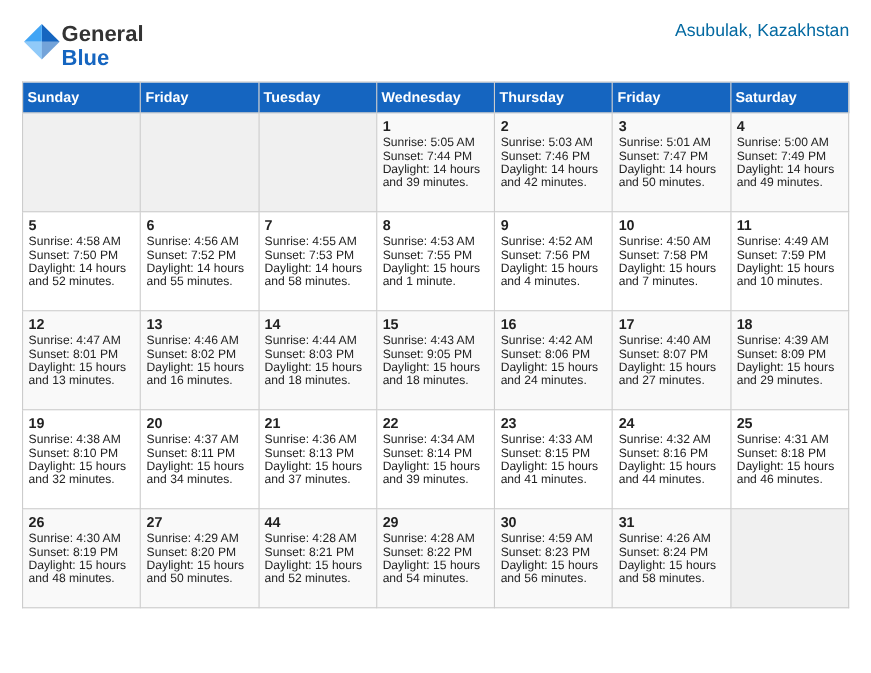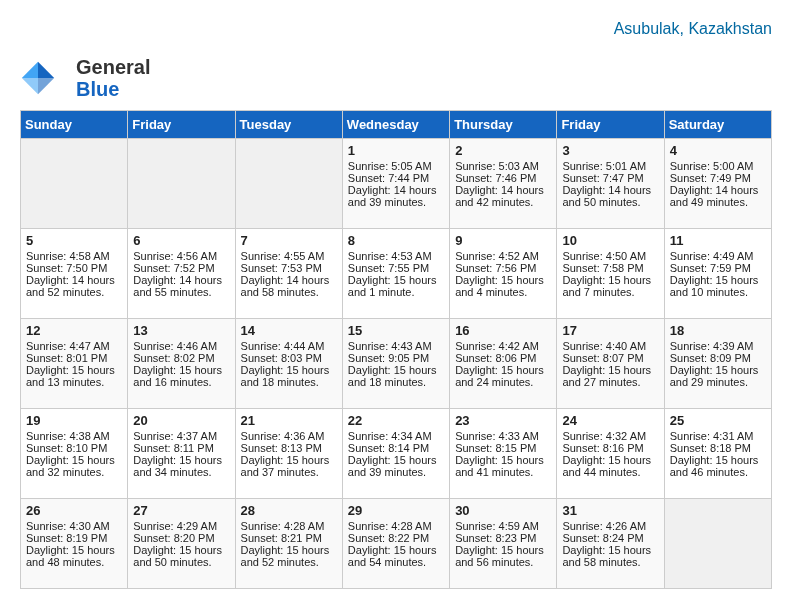--- a/index.html
+++ b/index.html
@@ -11,23 +11,21 @@
       padding: 20px;
     }
     .header {
       display: flex;
       justify-content: space-between;
       align-items: flex-start;
       margin-bottom: 10px;
     }
     .logo {
       display: flex;
-      align-items: center;
-      gap: 20px;
-      margin-top: 36px;
+      gap: 0;
     }
     .logo-text {
       font-size: 20px;
       font-weight: bold;
       line-height: 1.1;
     }
     .logo-general { color: #333; }
     .logo-blue { color: #1565c0; }
     .logo-icon {
       width: 36px;
@@ -284,21 +282,21 @@
           <div>Sunset: 8:19 PM</div>
           <div>Daylight: 15 hours and 48 minutes.</div>
         </td>
         <td>
           <span class="day-num">27</span>
           <div>Sunrise: 4:29 AM</div>
           <div>Sunset: 8:20 PM</div>
           <div>Daylight: 15 hours and 50 minutes.</div>
         </td>
         <td>
-          <span class="day-num">28</span>
+          <span class="day-num">44</span>
           <div>Sunrise: 4:28 AM</div>
           <div>Sunset: 8:21 PM</div>
           <div>Daylight: 15 hours and 52 minutes.</div>
         </td>
         <td>
           <span class="day-num">29</span>
           <div>Sunrise: 4:28 AM</div>
           <div>Sunset: 8:22 PM</div>
           <div>Daylight: 15 hours and 54 minutes.</div>
         </td>

